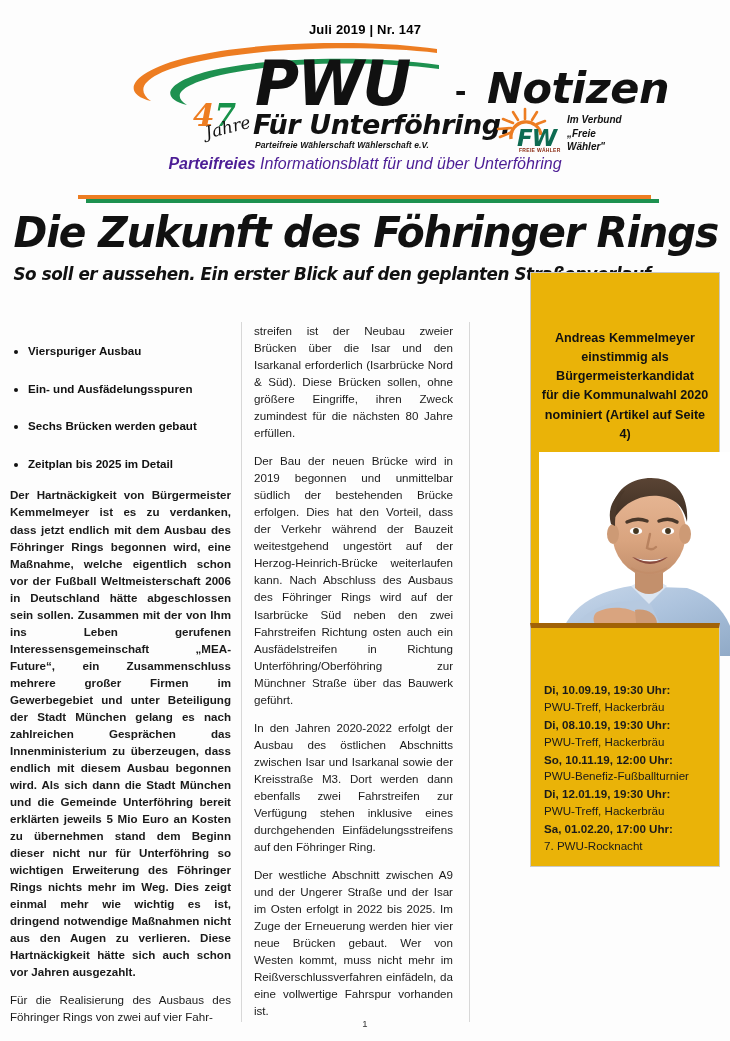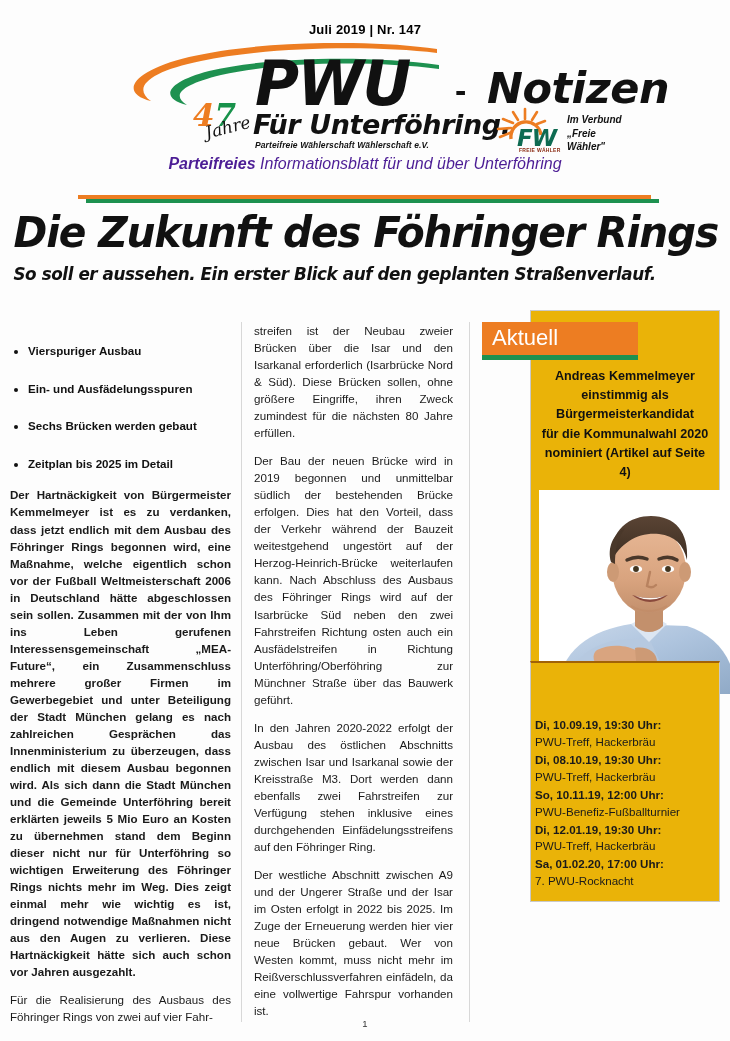--- a/index.html
+++ b/index.html
@@ -313,24 +313,24 @@
     position: relative;
     box-sizing: border-box;
     margin-left: 48px;
   }
   .side-body.aktuell-body {
     border-top: 1px solid #c9c9c9;
     margin-top: -50px;
     padding-top: 56px;
   }
   .side-body.termine-body {
-    border-top: 2px solid #a16207;
+    border-top: 5px solid #a16207;
     margin-top: -50px;
     padding-top: 54px;
-    padding-left: 4px;
+    padding-left: 13px;
   }
   .aktuell-text {
     text-align: center;
     font-size: 12.6px;
     font-weight: bold;
     line-height: 1.52;
     color: #111;
     margin: 0;
   }
 
@@ -454,21 +454,20 @@
     <div class="col col-2">
       <p class="body-text">streifen ist der Neubau zweier Brücken über die Isar und den Isarkanal erforderlich (Isarbrücke Nord &amp; Süd). Diese Brücken sollen, ohne größere Eingriffe, ihren Zweck zumindest für die nächsten 80 Jahre erfüllen.</p>
       <p class="body-text">Der Bau der neuen Brücke wird in 2019 begonnen und unmittelbar südlich der bestehenden Brücke erfolgen. Dies hat den Vorteil, dass der Verkehr während der Bauzeit weitestgehend ungestört auf der Herzog-Heinrich-Brücke weiterlaufen kann. Nach Abschluss des Ausbaus des Föhringer Rings wird auf der Isarbrücke Süd neben den zwei Fahrstreifen Richtung osten auch ein Ausfädelstreifen in Richtung Unterföhring/Oberföhring zur Münchner Straße über das Bauwerk geführt.</p>
       <p class="body-text">In den Jahren 2020-2022 erfolgt der Ausbau des östlichen Abschnitts zwischen Isar und Isarkanal sowie der Kreisstraße M3. Dort werden dann ebenfalls zwei Fahrstreifen zur Verfügung stehen inklusive eines durchgehenden Einfädelungsstreifens auf den Föhringer Ring.</p>
       <p class="body-text">Der westliche Abschnitt zwischen A9 und der Ungerer Straße und der Isar im Osten erfolgt in 2022 bis 2025. Im Zuge der Erneuerung werden hier vier neue Brücken gebaut. Wer von Westen kommt, muss nicht mehr im Reißverschlussverfahren einfädeln, da eine vollwertige Fahrspur vorhanden ist.</p>
     </div>
 
     <div class="col col-3">
 
       <div class="side-box">
-        <div class="side-head">Aktuell</div>
         <div class="side-body aktuell-body">
           <p class="aktuell-text">
             <span>Andreas Kemmelmeyer</span><br>
             <span>einstimmig als</span><br>
             <span>Bürgermeisterkandidat</span><br>
             <span>für die Kommunalwahl 2020</span><br>
             <span>nominiert (Artikel auf Seite 4)</span>
           </p>
 
           <div class="portrait">

